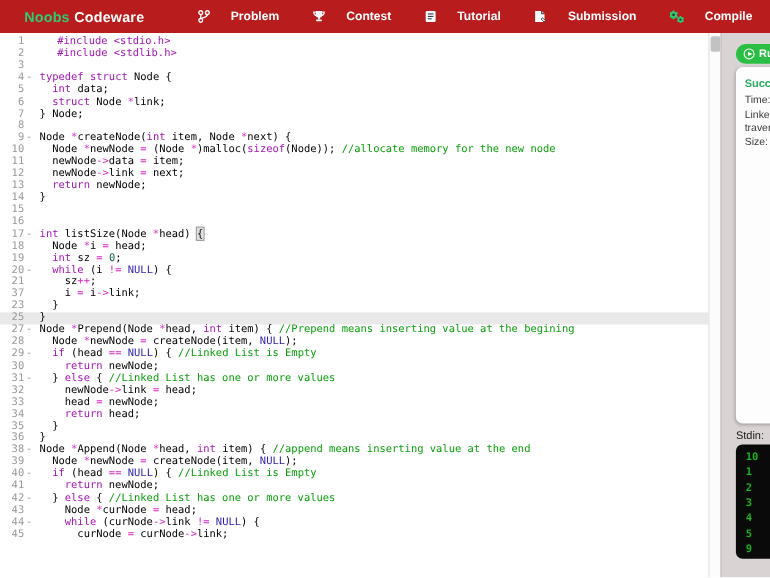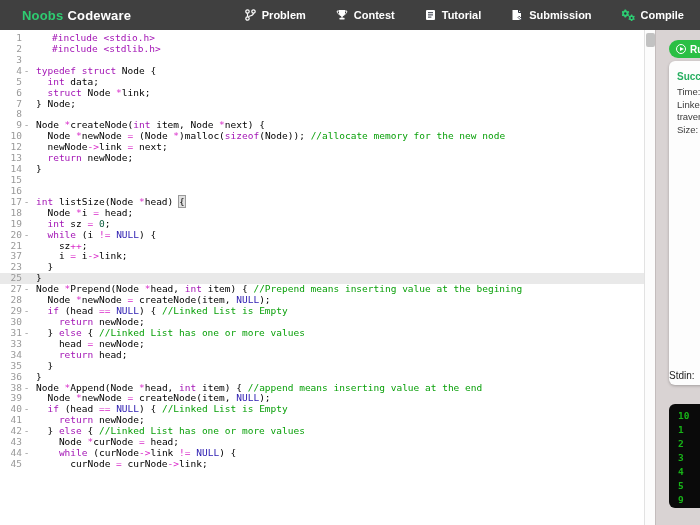--- a/index.html
+++ b/index.html
@@ -2,27 +2,27 @@
 <html><head>
 <meta charset="utf-8">
 <style>
   * { margin:0; padding:0; box-sizing:border-box; }
   html,body { width:700px; height:525px; overflow:hidden; background:#fff;
               font-family:"Liberation Sans", sans-serif; }
   .app { position:relative; width:700px; height:525px; overflow:hidden; }
 
   
   .navbar { position:absolute; left:0; top:0; width:700px; height:30px;
-            background:#404040; display:flex; align-items:center;
+            background:#b91c1c; display:flex; align-items:center;
             justify-content:space-between; padding:0 10px 0 22px; }
   .brand { font-size:13px; font-weight:bold; letter-spacing:.2px; }
   .brand .b1 { color:#2ecc71; }
   .brand .b2 { color:#ffffff; margin-left:4px; }
   .nav-items { display:flex; align-items:center; gap:30px; margin-right:6px; }
-  .nav-item { display:flex; align-items:center; gap:6px; color:#fff;
+  .nav-item { display:flex; align-items:center; gap:19px; color:#fff;
               font-size:11px; font-weight:bold; cursor:pointer; text-decoration:none; }
   .nav-item svg { display:block; }
 
   
   .editor { position:absolute; left:0; top:30px; width:655px; height:495px;
             background:#fff; overflow:hidden;
             font-family:"DejaVu Sans Mono", monospace; font-size:9.5px; }
   .code-lines { padding-top:3px; }
   .cl { display:flex; height:10.93px; line-height:10.93px; white-space:pre; }
   .cl.active { background:#e9e9e9;align-items:center; }
@@ -56,21 +56,21 @@
   .play-tri { width:0; height:0; border-left:4px solid #fff; margin-left:1px;
               border-top:2.5px solid transparent; border-bottom:2.5px solid transparent; }
 
   .out-card { position:absolute; left:13px; top:31px; width:130px; height:324px;
               background:#fdfdfd; border-radius:6px; box-shadow:0 1px 3px rgba(0,0,0,.25);
               padding:10px 8px; overflow:hidden; }
   .out-status { color:#27ae60; font-weight:bold; font-size:10px; margin-bottom:4px;
                 white-space:nowrap; }
   .out-line { color:#3a3a3a; font-size:9.5px; line-height:12.5px; white-space:nowrap; }
 
-  .stdin-label { position:absolute; left:13px; top:340px; font-size:10px;
+  .stdin-label { position:absolute; left:13px; top:361px; font-size:10px;
                  color:#1c1c1c; }
   .stdin-box { position:absolute; left:13px; top:374px; width:130px; height:104px;
                background:#0a0a0a; border-radius:6px; padding:5px 0 0 9px;
                overflow:hidden; cursor:text; }
   .stdin-val { color:#17b317; font-family:"DejaVu Sans Mono", monospace;
                font-size:9.5px; font-weight:bold; line-height:14px; }
 </style>
 </head>
 <body>
 
@@ -145,38 +145,40 @@
         <div class="cl"><span class="gut-num">1</span><span class="gut-fold"></span><span class="code-text"><span class="tk-meta">#include &lt;stdio.h&gt;</span></span></div>
         <div class="cl"><span class="gut-num">2</span><span class="gut-fold"></span><span class="code-text"><span class="tk-meta">#include &lt;stdlib.h&gt;</span></span></div>
         <div class="cl"><span class="gut-num">3</span><span class="gut-fold"></span><span class="code-text"></span></div>
         <div class="cl"><span class="gut-num">4</span><span class="gut-fold">-</span><span class="code-text"><span class="tk-kw">typedef</span><span class="tk-txt"> </span><span class="tk-kw">struct</span><span class="tk-txt"> Node {</span></span></div>
         <div class="cl"><span class="gut-num">5</span><span class="gut-fold"></span><span class="code-text"><span class="tk-txt">  </span><span class="tk-kw">int</span><span class="tk-txt"> data;</span></span></div>
         <div class="cl"><span class="gut-num">6</span><span class="gut-fold"></span><span class="code-text"><span class="tk-txt">  </span><span class="tk-kw">struct</span><span class="tk-txt"> Node </span><span class="tk-op">*</span><span class="tk-txt">link;</span></span></div>
         <div class="cl"><span class="gut-num">7</span><span class="gut-fold"></span><span class="code-text"><span class="tk-txt">} Node;</span></span></div>
         <div class="cl"><span class="gut-num">8</span><span class="gut-fold"></span><span class="code-text"></span></div>
         <div class="cl"><span class="gut-num">9</span><span class="gut-fold">-</span><span class="code-text"><span class="tk-txt">Node </span><span class="tk-op">*</span><span class="tk-txt">createNode(</span><span class="tk-kw">int</span><span class="tk-txt"> item, Node </span><span class="tk-op">*</span><span class="tk-txt">next) {</span></span></div>
         <div class="cl"><span class="gut-num">10</span><span class="gut-fold"></span><span class="code-text"><span class="tk-txt">  Node </span><span class="tk-op">*</span><span class="tk-txt">newNode </span><span class="tk-op">=</span><span class="tk-txt"> (Node </span><span class="tk-op">*</span><span class="tk-txt">)malloc(</span><span class="tk-kw">sizeof</span><span class="tk-txt">(Node)); </span><span class="tk-cm">//allocate memory for the new node</span></span></div>
+        <div class="cl"><span class="gut-num">11</span><span class="gut-fold"></span><span class="code-text"><span class="tk-txt">  newNode</span><span class="tk-op">-&gt;</span><span class="tk-txt">data </span><span class="tk-op">=</span><span class="tk-txt"> item;</span></span></div>
         <div class="cl"><span class="gut-num">12</span><span class="gut-fold"></span><span class="code-text"><span class="tk-txt">  newNode</span><span class="tk-op">-&gt;</span><span class="tk-txt">link </span><span class="tk-op">=</span><span class="tk-txt"> next;</span></span></div>
         <div class="cl"><span class="gut-num">13</span><span class="gut-fold"></span><span class="code-text"><span class="tk-txt">  </span><span class="tk-kw">return</span><span class="tk-txt"> newNode;</span></span></div>
         <div class="cl"><span class="gut-num">14</span><span class="gut-fold"></span><span class="code-text"><span class="tk-txt">}</span></span></div>
         <div class="cl"><span class="gut-num">15</span><span class="gut-fold"></span><span class="code-text"></span></div>
         <div class="cl"><span class="gut-num">16</span><span class="gut-fold"></span><span class="code-text"></span></div>
         <div class="cl"><span class="gut-num">17</span><span class="gut-fold">-</span><span class="code-text"><span class="tk-kw">int</span><span class="tk-txt"> listSize(Node </span><span class="tk-op">*</span><span class="tk-txt">head) </span><span class="tk-mb">{</span></span></div>
         <div class="cl"><span class="gut-num">18</span><span class="gut-fold"></span><span class="code-text"><span class="tk-txt">  Node </span><span class="tk-op">*</span><span class="tk-txt">i </span><span class="tk-op">=</span><span class="tk-txt"> head;</span></span></div>
         <div class="cl"><span class="gut-num">19</span><span class="gut-fold"></span><span class="code-text"><span class="tk-txt">  </span><span class="tk-kw">int</span><span class="tk-txt"> sz </span><span class="tk-op">=</span><span class="tk-txt"> </span><span class="tk-num">0</span><span class="tk-txt">;</span></span></div>
         <div class="cl"><span class="gut-num">20</span><span class="gut-fold">-</span><span class="code-text"><span class="tk-txt">  </span><span class="tk-kw">while</span><span class="tk-txt"> (i </span><span class="tk-op">!=</span><span class="tk-txt"> </span><span class="tk-atom">NULL</span><span class="tk-txt">) {</span></span></div>
         <div class="cl"><span class="gut-num">21</span><span class="gut-fold"></span><span class="code-text"><span class="tk-txt">    sz</span><span class="tk-op">++</span><span class="tk-txt">;</span></span></div>
         <div class="cl"><span class="gut-num">37</span><span class="gut-fold"></span><span class="code-text"><span class="tk-txt">    i </span><span class="tk-op">=</span><span class="tk-txt"> i</span><span class="tk-op">-&gt;</span><span class="tk-txt">link;</span></span></div>
         <div class="cl"><span class="gut-num">23</span><span class="gut-fold"></span><span class="code-text"><span class="tk-txt">  }</span></span></div>
         <div class="cl active"><span class="gut-num">25</span><span class="gut-fold"></span><span class="code-text"><span class="tk-txt">}</span></span></div>
         <div class="cl"><span class="gut-num">27</span><span class="gut-fold">-</span><span class="code-text"><span class="tk-txt">Node </span><span class="tk-op">*</span><span class="tk-txt">Prepend(Node </span><span class="tk-op">*</span><span class="tk-txt">head, </span><span class="tk-kw">int</span><span class="tk-txt"> item) { </span><span class="tk-cm">//Prepend means inserting value at the begining</span></span></div>
         <div class="cl"><span class="gut-num">28</span><span class="gut-fold"></span><span class="code-text"><span class="tk-txt">  Node </span><span class="tk-op">*</span><span class="tk-txt">newNode </span><span class="tk-op">=</span><span class="tk-txt"> createNode(item, </span><span class="tk-atom">NULL</span><span class="tk-txt">);</span></span></div>
         <div class="cl"><span class="gut-num">29</span><span class="gut-fold">-</span><span class="code-text"><span class="tk-txt">  </span><span class="tk-kw">if</span><span class="tk-txt"> (head </span><span class="tk-op">==</span><span class="tk-txt"> </span><span class="tk-atom">NULL</span><span class="tk-txt">) { </span><span class="tk-cm">//Linked List is Empty</span></span></div>
         <div class="cl"><span class="gut-num">30</span><span class="gut-fold"></span><span class="code-text"><span class="tk-txt">    </span><span class="tk-kw">return</span><span class="tk-txt"> newNode;</span></span></div>
         <div class="cl"><span class="gut-num">31</span><span class="gut-fold">-</span><span class="code-text"><span class="tk-txt">  } </span><span class="tk-kw">else</span><span class="tk-txt"> { </span><span class="tk-cm">//Linked List has one or more values</span></span></div>
+        <div class="cl"><span class="gut-num">32</span><span class="gut-fold"></span><span class="code-text"><span class="tk-txt">    newNode</span><span class="tk-op">-&gt;</span><span class="tk-txt">link </span><span class="tk-op">=</span><span class="tk-txt"> head;</span></span></div>
         <div class="cl"><span class="gut-num">33</span><span class="gut-fold"></span><span class="code-text"><span class="tk-txt">    head </span><span class="tk-op">=</span><span class="tk-txt"> newNode;</span></span></div>
         <div class="cl"><span class="gut-num">34</span><span class="gut-fold"></span><span class="code-text"><span class="tk-txt">    </span><span class="tk-kw">return</span><span class="tk-txt"> head;</span></span></div>
         <div class="cl"><span class="gut-num">35</span><span class="gut-fold"></span><span class="code-text"><span class="tk-txt">  }</span></span></div>
         <div class="cl"><span class="gut-num">36</span><span class="gut-fold"></span><span class="code-text"><span class="tk-txt">}</span></span></div>
         <div class="cl"><span class="gut-num">38</span><span class="gut-fold">-</span><span class="code-text"><span class="tk-txt">Node </span><span class="tk-op">*</span><span class="tk-txt">Append(Node </span><span class="tk-op">*</span><span class="tk-txt">head, </span><span class="tk-kw">int</span><span class="tk-txt"> item) { </span><span class="tk-cm">//append means inserting value at the end</span></span></div>
         <div class="cl"><span class="gut-num">39</span><span class="gut-fold"></span><span class="code-text"><span class="tk-txt">  Node </span><span class="tk-op">*</span><span class="tk-txt">newNode </span><span class="tk-op">=</span><span class="tk-txt"> createNode(item, </span><span class="tk-atom">NULL</span><span class="tk-txt">);</span></span></div>
         <div class="cl"><span class="gut-num">40</span><span class="gut-fold">-</span><span class="code-text"><span class="tk-txt">  </span><span class="tk-kw">if</span><span class="tk-txt"> (head </span><span class="tk-op">==</span><span class="tk-txt"> </span><span class="tk-atom">NULL</span><span class="tk-txt">) { </span><span class="tk-cm">//Linked List is Empty</span></span></div>
         <div class="cl"><span class="gut-num">41</span><span class="gut-fold"></span><span class="code-text"><span class="tk-txt">    </span><span class="tk-kw">return</span><span class="tk-txt"> newNode;</span></span></div>
         <div class="cl"><span class="gut-num">42</span><span class="gut-fold">-</span><span class="code-text"><span class="tk-txt">  } </span><span class="tk-kw">else</span><span class="tk-txt"> { </span><span class="tk-cm">//Linked List has one or more values</span></span></div>
         <div class="cl"><span class="gut-num">43</span><span class="gut-fold"></span><span class="code-text"><span class="tk-txt">    Node </span><span class="tk-op">*</span><span class="tk-txt">curNode </span><span class="tk-op">=</span><span class="tk-txt"> head;</span></span></div>

